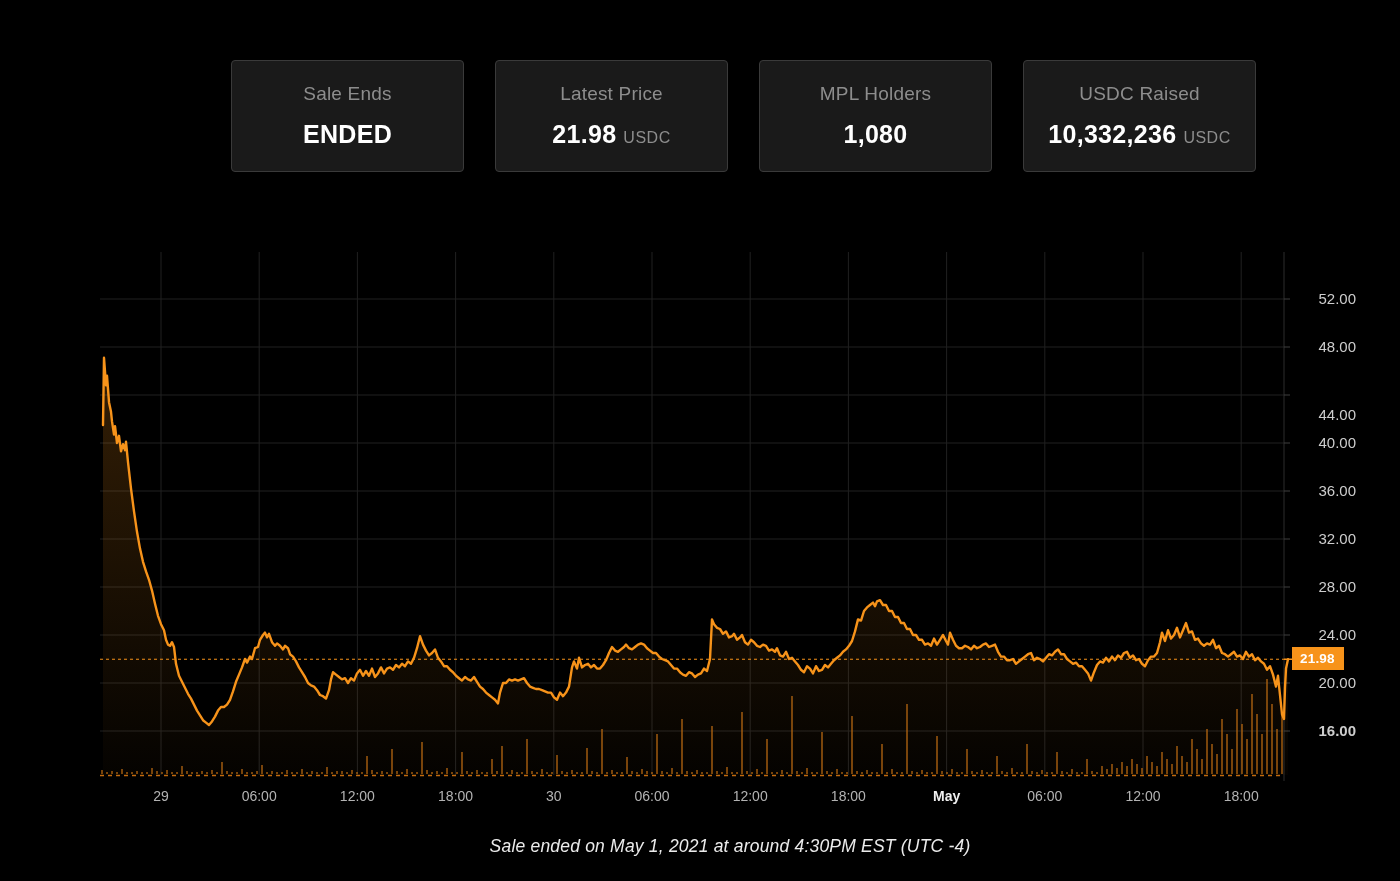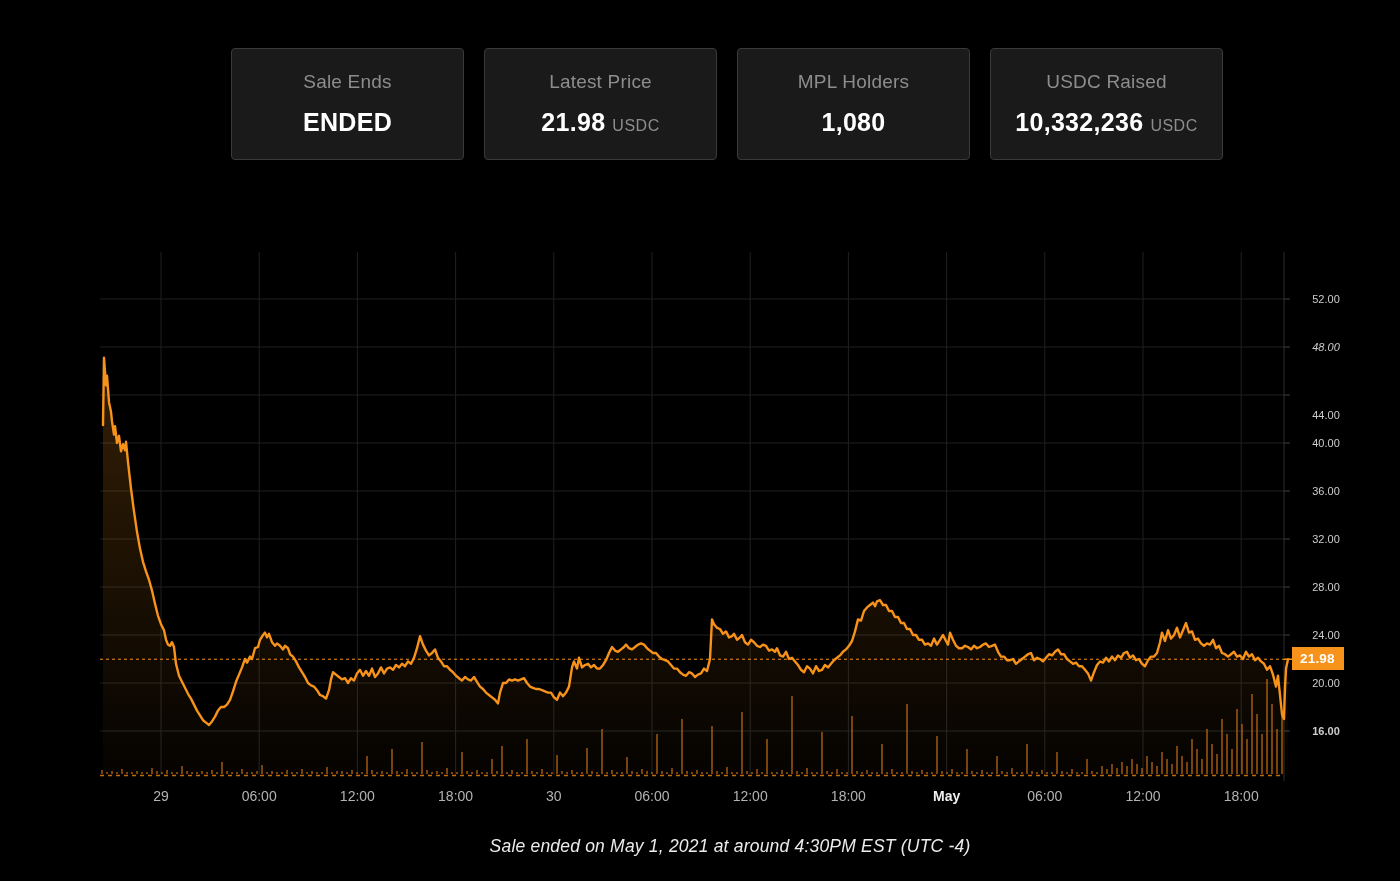--- a/index.html
+++ b/index.html
@@ -1,34 +1,34 @@
 <!DOCTYPE html>
 <html><head>
 <meta charset="utf-8">
 <style>
   * { margin:0; padding:0; box-sizing:border-box; }
   html,body { width:1400px; height:881px; background:#000; overflow:hidden;
               font-family:"Liberation Sans", sans-serif; }
   .stage { position:relative; width:1400px; height:881px; background:#000; }
 
   
-  .cards { position:absolute; left:231px; top:48px; display:flex; gap:20px;text-align:right; }
+  .cards { position:absolute; left:231px; top:60px; display:flex; gap:31px;text-align:right; }
   .card { width:233px; height:112px; background:#1a1a1a; border:1px solid #3a3a3a;
           border-radius:4px; display:flex; flex-direction:column; align-items:center;
           justify-content:center; gap:15px; }
   .card-label { font-size:19px; color:#8d8d8d; letter-spacing:.2px; }
   .card-value-row { display:flex; align-items:baseline; gap:7px; }
   .card-value { font-size:25px; font-weight:bold; color:#fff; letter-spacing:.3px; }
   .card-unit { font-size:16px; color:#8d8d8d; letter-spacing:.5px; }
   .card-unit:empty { display:none; }
 
   
   #chart-svg { position:absolute; left:0; top:0; }
   .y-tick { position:absolute; left:1296px; width:60px; height:16px; line-height:16px;
-            font-size:11px; color:#cdcdcd; text-align:center; }
+            font-size:15px; color:#cdcdcd; text-align:right; }
   .x-tick { position:absolute; width:72px; height:16px; line-height:16px; top:788px;
             font-size:14px; color:#b3b3b3; text-align:center; }
   .x-tick.major { color:#f0f0f0; font-weight:bold; }
   .price-badge { position:absolute; left:1292px; top:647px; background:#f7931a;
                  color:#fff; font-size:13.5px; font-weight:bold; padding:4px 9px 4px 8px;
                  letter-spacing:.2px; }
 
   
   .caption { position:absolute; left:60px; right:0; top:836px; text-align:center;
              font-size:17.5px; color:#ebebeb; letter-spacing:.2px;font-style:italic; }
@@ -347,21 +347,21 @@
       <line x1="1272" y1="774" x2="1272" y2="704" stroke="#b06511" stroke-width="1.5" opacity="0.9"></line>
       <line x1="1277" y1="774" x2="1277" y2="729" stroke="#b06511" stroke-width="1.5" opacity="0.9"></line>
       <line x1="1282" y1="774" x2="1282" y2="714" stroke="#b06511" stroke-width="1.5" opacity="0.9"></line>
       <line x1="100" y1="775.5" x2="1284" y2="775.5" stroke="#c06a0e" stroke-width="1.5" stroke-dasharray="4 4"></line>
       <path d="M103 425.0 L104 357.8 L106 385.4 L107 375.8 L109 402.2 L111 411.8 L112 421.4 L114 434.6 L115 426.2 L117 443.0 L119 435.8 L121 451.4 L123 444.2 L125 450.2 L126 441.8 L128 462.2 L131 488.6 L134 511.4 L137 531.8 L140 548.6 L143 561.8 L146 571.4 L149 579.8 L152 590.6 L155 603.8 L158 615.8 L161 624.2 L164 630.2 L166 639.8 L168 644.6 L170 645.8 L172 642.2 L174 647.0 L176 663.8 L179 675.8 L182 681.8 L185 687.8 L188 693.8 L191 698.6 L194 704.6 L197 710.6 L200 715.4 L203 720.2 L206 722.6 L209 725.0 L212 721.4 L215 716.6 L218 710.6 L221 707.0 L224 707.0 L227 704.6 L230 699.8 L233 691.4 L236 681.8 L239 674.6 L242 667.4 L245 659.0 L247 662.6 L250 656.6 L252 659.0 L255 648.2 L258 647.0 L260 639.8 L263 635.0 L265 632.6 L267 637.4 L269 633.8 L272 642.2 L275 645.8 L277 643.4 L280 645.8 L283 649.4 L285 645.8 L288 648.2 L290 654.2 L293 656.6 L296 661.4 L299 667.4 L302 672.2 L305 677.0 L308 683.0 L311 685.4 L314 686.6 L317 690.2 L320 695.0 L323 696.2 L326 698.6 L329 690.2 L331 679.4 L333 672.2 L336 674.6 L339 677.0 L342 679.4 L345 678.2 L348 683.0 L351 678.2 L354 680.6 L357 673.4 L360 669.8 L363 675.8 L366 671.0 L369 675.8 L372 668.6 L375 677.0 L378 673.4 L381 667.4 L384 673.4 L387 668.6 L390 667.4 L393 669.8 L396 665.0 L399 667.4 L402 663.8 L405 666.2 L408 661.4 L411 663.8 L414 657.8 L417 648.2 L420 636.2 L423 644.6 L426 650.6 L429 655.4 L432 653.0 L435 649.4 L438 657.8 L441 661.4 L444 666.2 L447 666.2 L450 669.8 L453 672.2 L456 675.8 L459 678.2 L462 680.6 L465 677.0 L468 679.4 L471 680.6 L474 677.0 L477 681.8 L480 686.6 L483 689.0 L486 692.6 L489 695.0 L492 697.4 L495 699.8 L498 703.4 L500 692.6 L503 683.0 L506 683.0 L509 679.4 L512 680.6 L515 679.4 L518 680.6 L521 679.4 L524 678.2 L527 683.0 L530 686.6 L533 687.8 L536 689.0 L539 689.0 L542 690.2 L545 691.4 L548 692.6 L551 692.6 L554 697.4 L557 699.8 L560 692.6 L563 696.2 L566 692.6 L569 686.6 L572 667.4 L574 661.4 L577 668.6 L579 657.8 L582 667.4 L585 665.0 L588 663.8 L591 667.4 L594 665.0 L597 668.6 L600 668.6 L603 665.0 L606 660.2 L609 653.0 L612 647.0 L615 650.6 L618 651.8 L621 649.4 L624 647.0 L626 644.6 L629 648.2 L632 649.4 L635 647.0 L638 644.6 L641 643.4 L644 644.6 L647 648.2 L650 650.6 L653 653.0 L656 653.0 L659 656.6 L662 659.0 L665 660.2 L668 661.4 L671 665.0 L674 668.6 L677 668.6 L680 672.2 L683 674.6 L686 675.8 L689 672.2 L692 673.4 L695 677.0 L698 674.6 L701 673.4 L704 668.6 L707 671.0 L710 659.0 L712 619.4 L714 624.2 L717 627.8 L720 629.0 L723 633.8 L726 631.4 L729 637.4 L732 636.2 L734 633.8 L737 639.8 L740 637.4 L742 635.0 L745 642.2 L748 644.6 L751 639.8 L754 642.2 L757 645.8 L760 647.0 L763 644.6 L766 645.8 L769 650.6 L772 649.4 L775 651.8 L777 648.2 L780 655.4 L783 656.6 L786 651.8 L789 659.0 L792 657.8 L795 661.4 L798 665.0 L801 669.8 L804 672.2 L807 666.2 L810 668.6 L813 673.4 L816 666.2 L819 671.0 L822 669.8 L825 665.0 L828 667.4 L831 663.8 L834 660.2 L837 657.8 L840 655.4 L843 651.8 L846 649.4 L849 645.8 L852 641.0 L855 631.4 L858 619.4 L861 620.6 L864 611.0 L867 607.4 L870 605.0 L873 602.6 L875 606.2 L877 601.4 L880 600.2 L883 605.0 L886 605.0 L889 611.0 L892 611.0 L895 617.0 L898 617.0 L901 623.0 L904 623.0 L907 629.0 L910 629.0 L913 635.0 L916 635.0 L919 639.8 L922 639.8 L925 644.6 L928 643.4 L931 645.8 L934 638.6 L937 644.6 L940 639.8 L943 635.0 L946 641.0 L948 644.6 L950 632.6 L953 639.8 L956 645.8 L959 648.2 L962 648.2 L965 645.8 L968 647.0 L971 649.4 L974 645.8 L977 648.2 L980 647.0 L983 644.6 L986 643.4 L989 647.0 L992 645.8 L995 644.6 L998 651.8 L1001 656.6 L1004 656.6 L1007 660.2 L1010 660.2 L1013 659.0 L1016 663.8 L1019 661.4 L1022 659.0 L1025 656.6 L1028 654.2 L1031 653.0 L1034 660.2 L1037 657.8 L1040 659.0 L1043 661.4 L1046 657.8 L1049 654.2 L1052 655.4 L1055 651.8 L1058 649.4 L1061 654.2 L1064 654.2 L1067 659.0 L1070 661.4 L1073 663.8 L1076 662.6 L1079 666.2 L1082 666.2 L1085 669.8 L1088 673.4 L1091 680.6 L1094 672.2 L1097 665.0 L1100 661.4 L1103 662.6 L1106 657.8 L1109 661.4 L1112 656.6 L1115 660.2 L1118 655.4 L1121 657.8 L1124 653.0 L1127 651.8 L1130 657.8 L1133 655.4 L1136 660.2 L1139 659.0 L1142 663.8 L1145 666.2 L1148 660.2 L1151 656.6 L1154 656.6 L1157 653.0 L1160 642.2 L1162 632.6 L1165 641.0 L1168 630.2 L1171 638.6 L1174 635.0 L1177 627.8 L1180 637.4 L1183 630.2 L1186 623.0 L1189 632.6 L1192 631.4 L1195 639.8 L1198 638.6 L1201 643.4 L1204 645.8 L1207 643.4 L1210 644.6 L1213 639.8 L1216 648.2 L1219 645.8 L1222 653.0 L1225 654.2 L1228 656.6 L1231 654.2 L1234 651.8 L1237 656.6 L1240 655.4 L1243 659.0 L1246 651.8 L1249 656.6 L1252 654.2 L1255 660.2 L1258 657.8 L1261 661.4 L1264 663.8 L1267 669.8 L1270 666.2 L1273 674.6 L1276 686.6 L1278 675.8 L1280 695.0 L1282 714.2 L1284 719.0 L1285 687.8 L1286 668.6 L1288 659.2" fill="none" stroke="#f7931a" stroke-width="2.4" stroke-linejoin="round" stroke-linecap="round"></path>
       <line x1="100" y1="659.24" x2="1284" y2="659.24" stroke="#f7931a" stroke-width="1" stroke-dasharray="3 3"></line>
       <line x1="1284" y1="659.24" x2="1292" y2="659.24" stroke="#f7931a" stroke-width="1.5"></line>
     </svg>
   <div id="y-axis">
       <div class="y-tick" style="top: 291px;">52.00</div>
-      <div class="y-tick" style="top: 339px; font-style: italic;">48.00</div>
+      <div class="y-tick" style="top: 339px;">48.00</div>
       <div class="y-tick" style="top: 365px; margin-top: 42px;">44.00</div>
       <div class="y-tick" style="top: 435px;">40.00</div>
       <div class="y-tick" style="top: 483px;">36.00</div>
       <div class="y-tick" style="top: 531px;">32.00</div>
       <div class="y-tick" style="top: 579px;">28.00</div>
       <div class="y-tick" style="top: 627px;">24.00</div>
       <div class="y-tick" style="top: 675px;">20.00</div>
       <div class="y-tick" style="top: 723px; font-weight: bold;">16.00</div>
     </div>
   <div id="x-axis">

